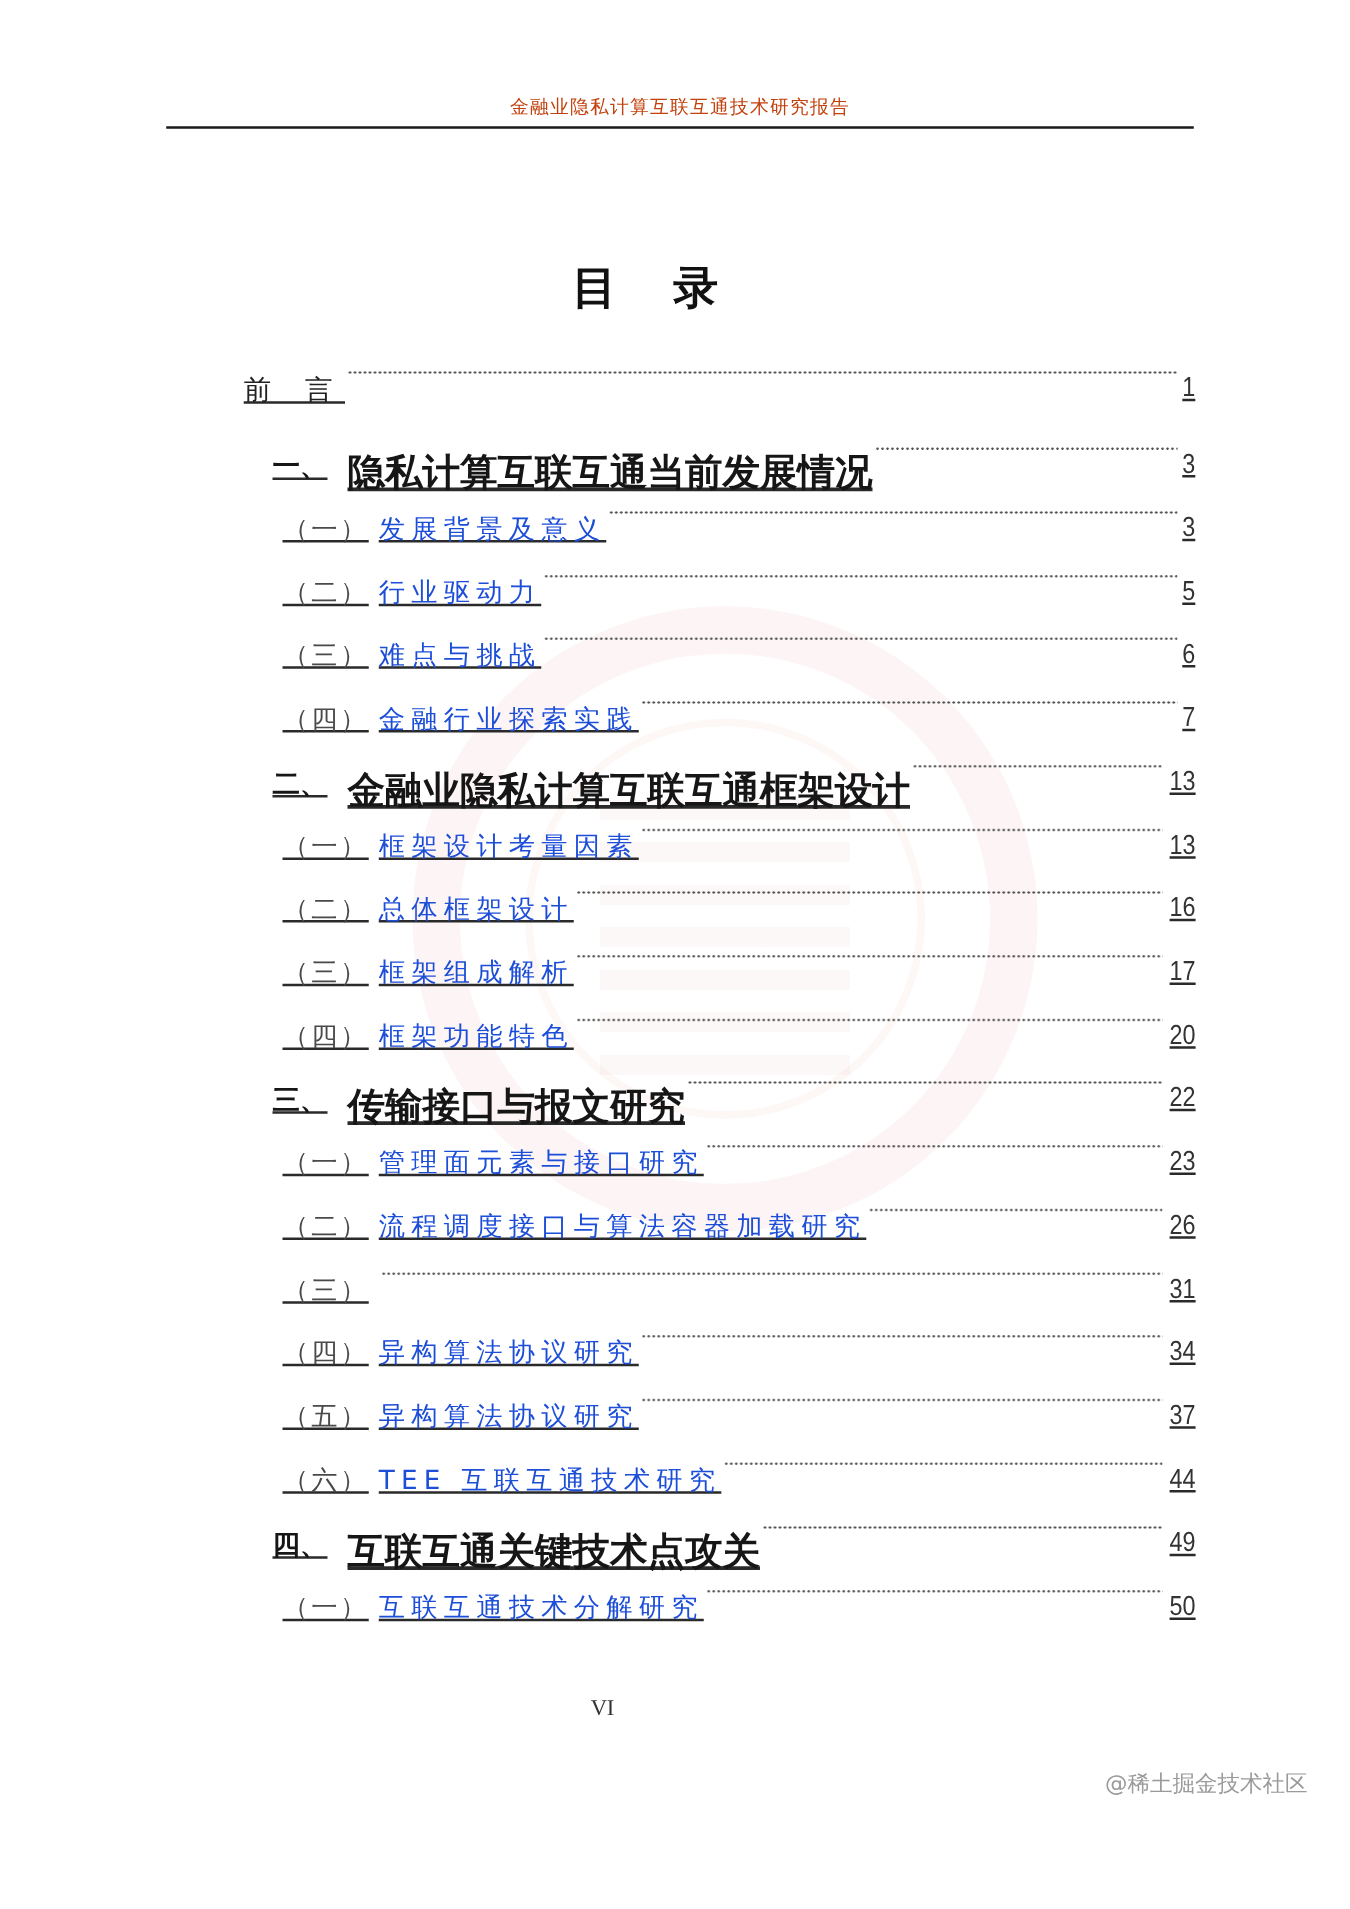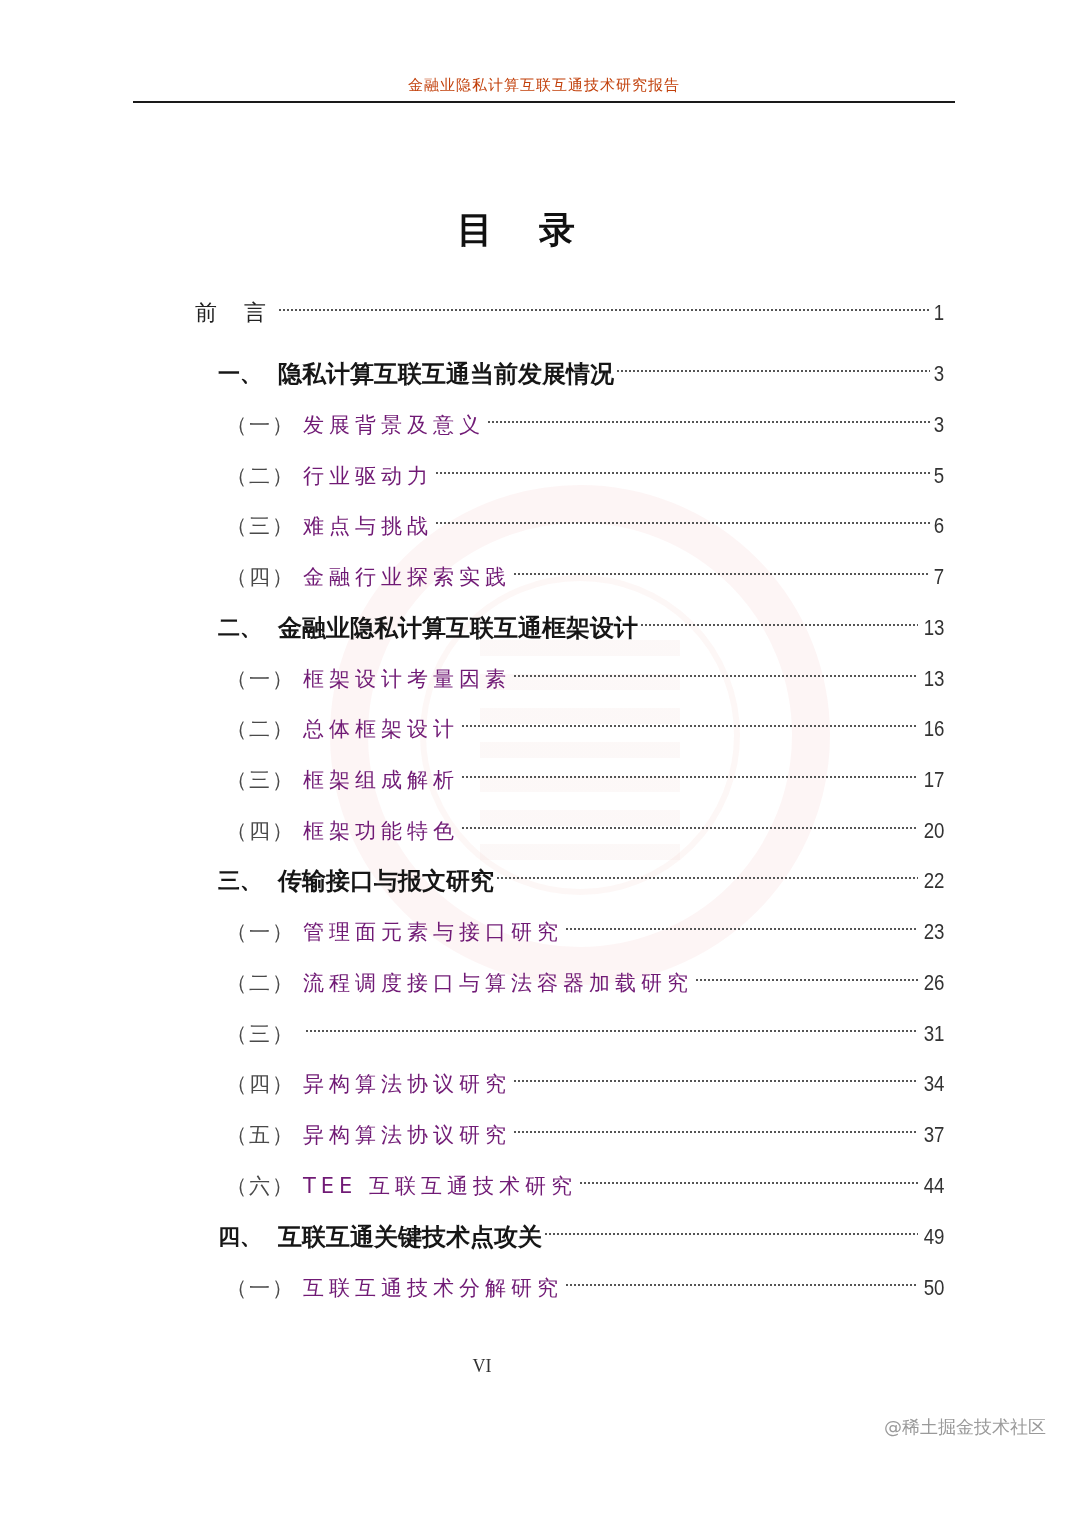--- a/index.html
+++ b/index.html
@@ -9,34 +9,34 @@
       text-align: center; font-family: "DejaVu Serif", "Liberation Serif", serif;
       font-size: 15px; color: #c2410c; letter-spacing: 1px; }
     .header-rule { position: absolute; left: 133px; top: 101px; width: 822px; height: 2px; background: #1a1a1a; }
     .seal { position: absolute; left: 330px; top: 485px; width: 500px; height: 500px;
       border-radius: 50%; border: 38px solid rgba(214, 90, 80, 0.06); box-sizing: border-box; }
     .seal-inner { position: absolute; left: 420px; top: 575px; width: 320px; height: 320px;
       border-radius: 50%; border: 6px solid rgba(214, 90, 80, 0.05); box-sizing: border-box; }
     .seal-bars { position: absolute; left: 480px; top: 640px; width: 200px; height: 220px;
       background: repeating-linear-gradient(180deg, rgba(200,120,110,0.05) 0 16px, transparent 16px 34px); }
     .toc-title { position: absolute; left: 0; width: 1032px; top: 206px; text-align: center;
-      font-family: Liberation Sans, sans-serif; font-size: 36px; font-weight: bold; color: #111;
+      font-family: Liberation Serif, serif; font-size: 36px; font-weight: bold; color: #111;
       letter-spacing: 18px; text-indent: 18px; }
     .toc { position: absolute; left: 0; top: 0; width: 1080px; }
-    .toc-row { position: absolute; display: flex; align-items: center; right: 136px; height: 32px; }
+    .toc-row { position: absolute; display: flex; align-items: flex-start; right: 124px; height: 32px; text-decoration: underline; }
     .toc-row.preface { left: 195px; }
     .toc-row.level-1 { left: 218px; }
     .toc-row.level-2 { left: 226px; }
     .num { flex: 0 0 auto; white-space: pre; }
     .level-1 .num { width: 60px; font-size: 22px; font-weight: bold; color: #161616; }
     .level-2 .num { width: 77px; font-size: 21px; color: #4a4a4a; letter-spacing: 2px; }
     .label { flex: 0 0 auto; white-space: pre; }
     .preface .label { font-size: 22px; color: #222; letter-spacing: 10px; }
-    .level-1 .label { font-size: 24px; font-weight: bold; color: #161616; }
-    .level-2 .label { font-size: 21px; color: #701a75; letter-spacing: 5px; }
+    .level-1 .label { font-size: 30px; font-weight: bold; color: #161616; }
+    .level-2 .label { font-size: 21px; color: #1d4ed8; letter-spacing: 5px; }
     .leader { flex: 1 1 auto; margin: 0 2px 7px 2px; height: 2px;
       background-image: radial-gradient(circle, #555 0.9px, transparent 1.1px);
       background-size: 4px 2px; background-repeat: repeat-x; }
     .page { flex: 0 0 auto; font-family: "Liberation Sans", sans-serif; font-size: 22px; color: #333;
       transform: scaleX(0.85); transform-origin: right bottom; }
     .footer-page { position: absolute; left: 0; width: 964px; top: 1356px; text-align: center;
       font-family: "Liberation Serif", serif; font-size: 18px; color: #333; }
     .watermark { position: absolute; right: 34px; top: 1415px; font-size: 18px; color: #9a9a9a; }
   </style>
 </head>

